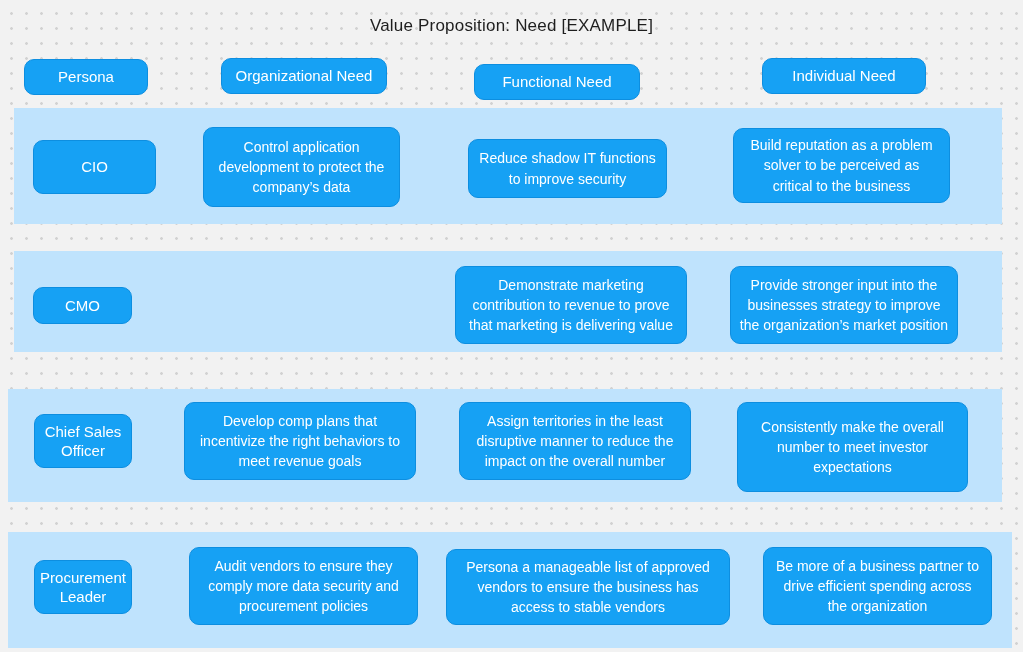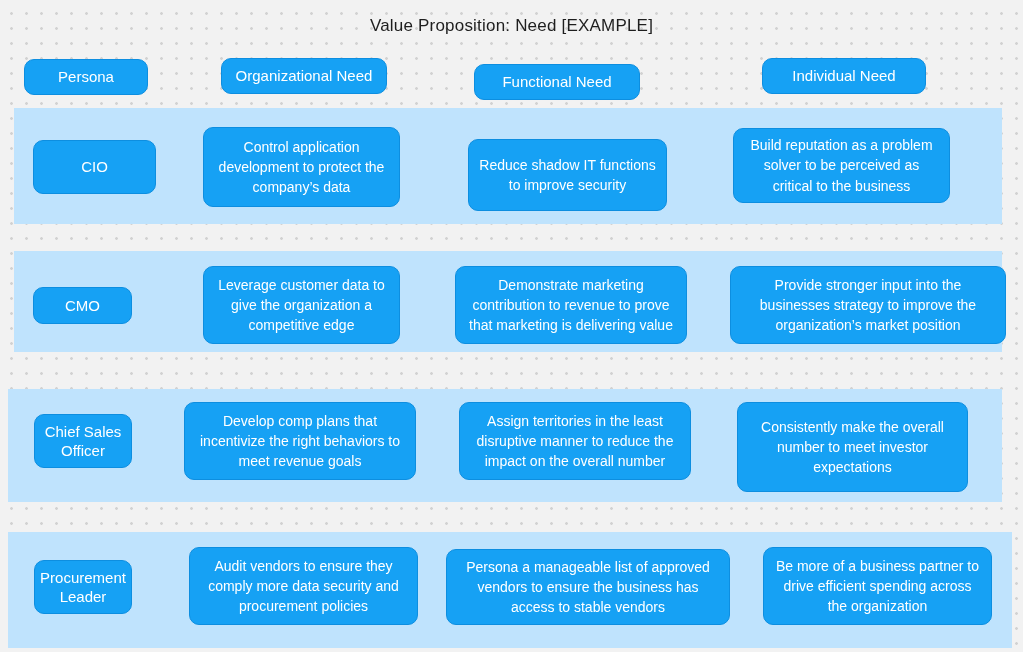--- a/index.html
+++ b/index.html
@@ -52,28 +52,28 @@
 
   
   .b1{left:14px;top:108px;width:988px;height:116px;}
   .b2{left:14px;top:251px;width:988px;height:101px;}
   .b3{left:8px;top:389px;width:994px;height:113px;}
   .b4{left:8px;top:532px;width:1004px;height:116px;}
 
   
   .r1p{left:33px;top:140px;width:123px;height:54px;}
   .r1o{left:203px;top:127px;width:197px;height:80px;}
-  .r1f{left:468px;top:139px;width:199px;height:72px;}
+  .r1f{left:468px;top:139px;width:199px;height:59px;}
   .r1i{left:733px;top:128px;width:217px;height:75px;}
 
   
   .r2p{left:33px;top:287px;width:99px;height:37px;}
   .r2o{left:203px;top:266px;width:197px;height:78px;}
   .r2f{left:455px;top:266px;width:232px;height:78px;}
-  .r2i{left:730px;top:266px;width:276px;height:78px;}
+  .r2i{left:730px;top:266px;width:228px;height:78px;}
 
   
   .r3p{left:34px;top:414px;width:98px;height:54px;}
   .r3o{left:184px;top:402px;width:232px;height:78px;}
   .r3f{left:459px;top:402px;width:232px;height:78px;}
   .r3i{left:737px;top:402px;width:231px;height:90px;}
 
   
   .r4p{left:34px;top:560px;width:98px;height:54px;}
   .r4o{left:189px;top:547px;width:229px;height:78px;}
@@ -96,21 +96,20 @@
   <div class="band b2"></div>
   <div class="band b3"></div>
   <div class="band b4"></div>
 
   <div class="bluebox persona r1p">CIO</div>
   <div class="bluebox r1o">Control application development to protect the company’s data</div>
   <div class="bluebox r1f">Reduce shadow IT functions to improve security</div>
   <div class="bluebox r1i">Build reputation as a problem solver to be perceived as critical to the business</div>
 
   <div class="bluebox persona r2p">CMO</div>
-  <div class="bluebox r2o">Leverage customer data to give the organization a competitive edge</div>
   <div class="bluebox r2f">Demonstrate marketing contribution to revenue to prove that marketing is delivering value</div>
   <div class="bluebox r2i">Provide stronger input into the businesses strategy to improve the organization’s market position</div>
 
   <div class="bluebox persona r3p">Chief Sales Officer</div>
   <div class="bluebox r3o">Develop comp plans that incentivize the right behaviors to meet revenue goals</div>
   <div class="bluebox r3f">Assign territories in the least disruptive manner to reduce the impact on the overall number</div>
   <div class="bluebox r3i">Consistently make the overall number to meet investor expectations</div>
 
   <div class="bluebox persona r4p">Procurement Leader</div>
   <div class="bluebox r4o">Audit vendors to ensure they comply more data security and procurement policies</div>

